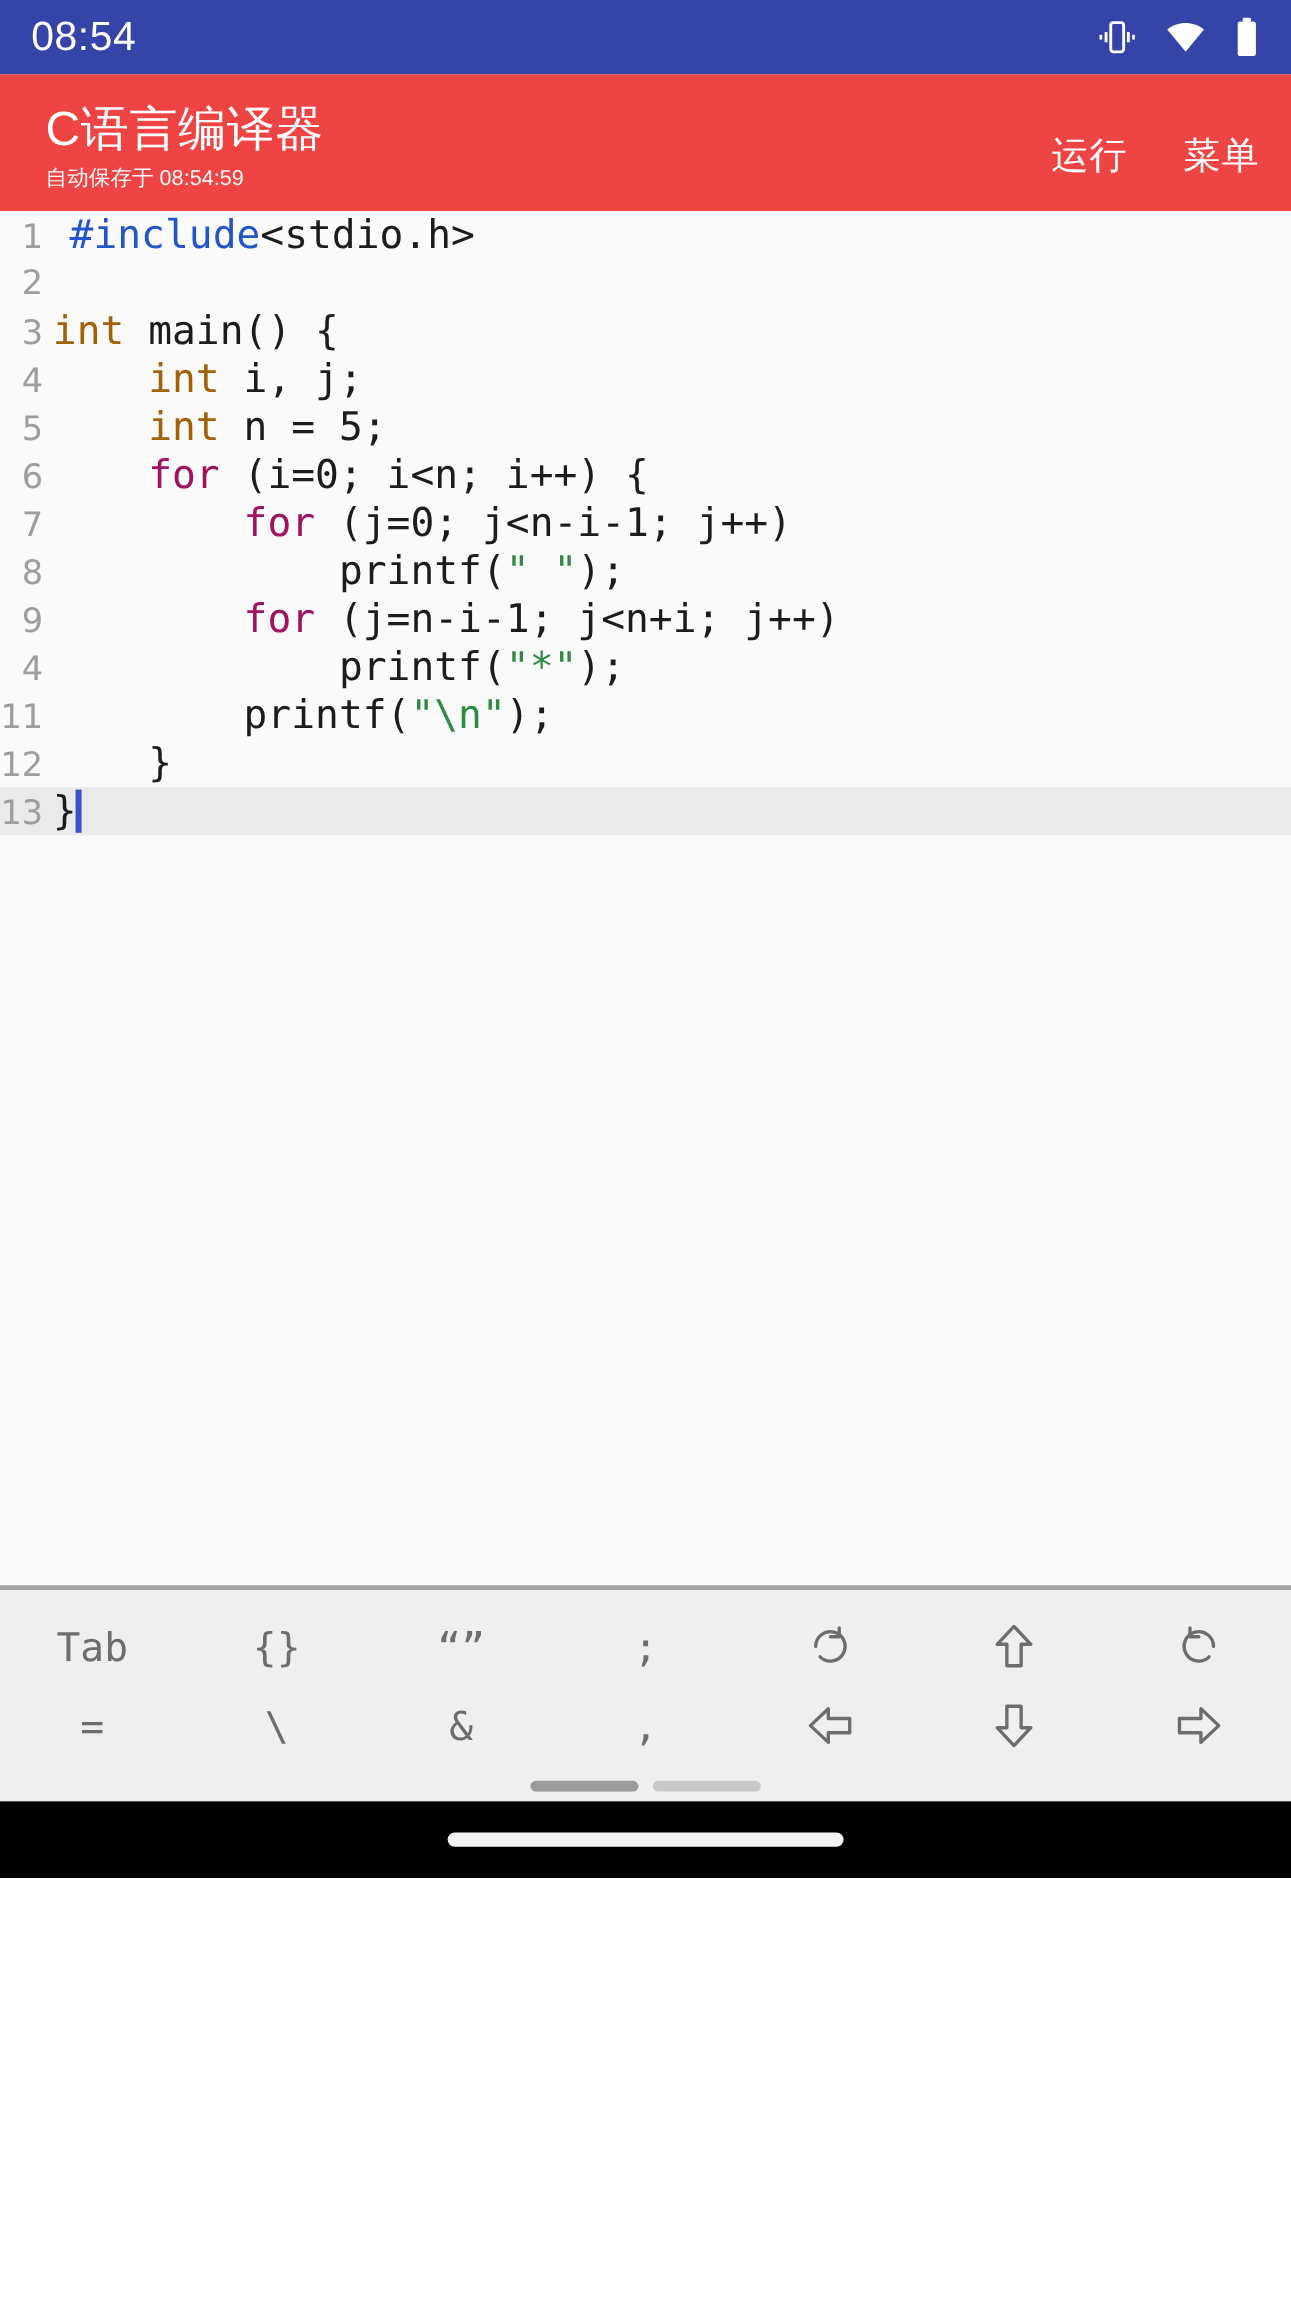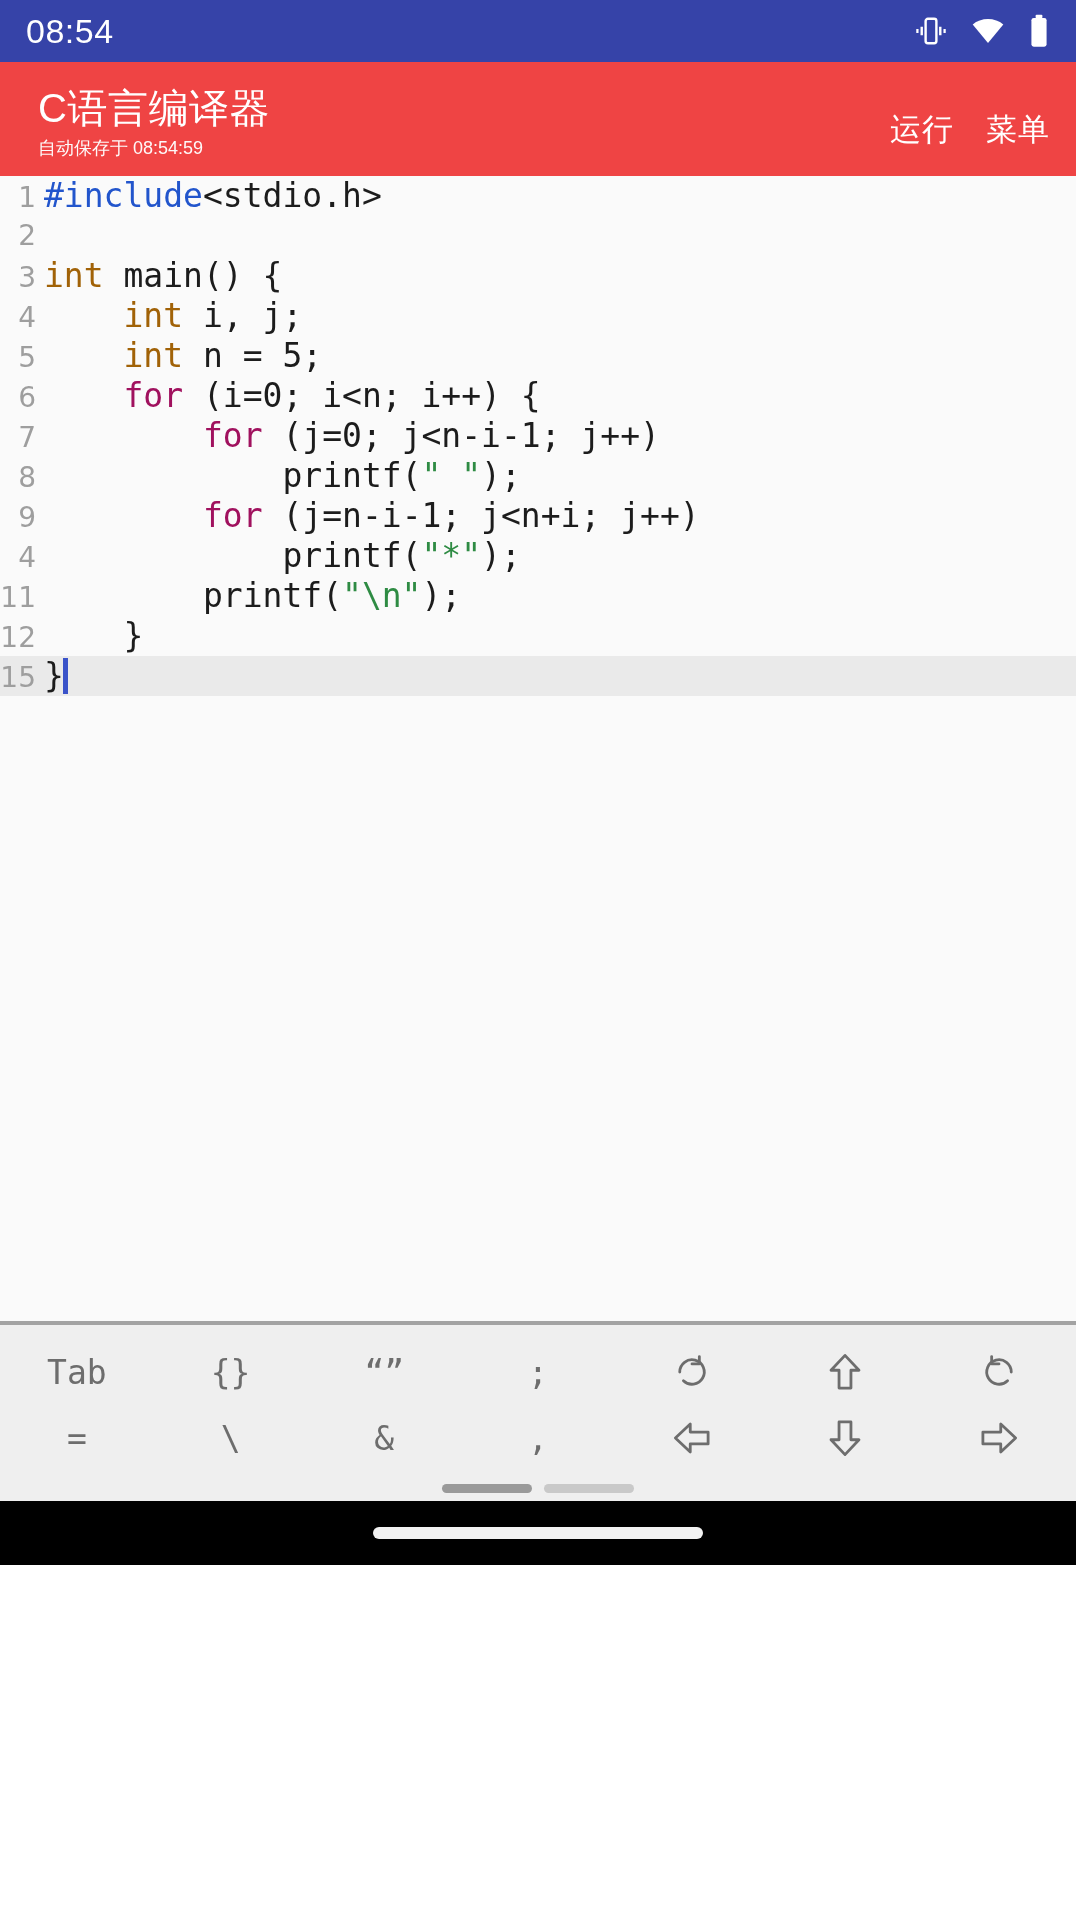--- a/index.html
+++ b/index.html
@@ -55,21 +55,21 @@
   .app-subtitle {
     color:#ffffff;
     font-size:18px;
     line-height:30px;
     font-weight:400;
     opacity:0.97;
     white-space:nowrap;
   }
   .appbar-spacer { flex:1 1 auto; }
   .appbar-actions {
-    display:flex; align-items:center; gap:32px;
+    display:flex; align-items:center; gap:46px;
     padding-top:14px;
   }
   .appbar-action {
     color:#ffffff;
     font-size:31px;
     font-weight:400;
     white-space:nowrap;
     letter-spacing:1px;
     cursor:pointer;
   }
@@ -105,21 +105,21 @@
     padding-right:0;
     user-select:none;
   }
   .code-text {
     flex:1 1 auto;
     padding-left:8px;
     color:#212121;
     white-space:pre;
     position:relative;
   }
-  .tok-pre   { color:#2255cc; }
+  .tok-pre   { color:#2255cc;margin-left:14px; }
   .tok-type  { color:#a16207; }
   .tok-kw    { color:#a0115e; }
   .tok-str   { color:#2e8b43; }
   .tok-plain { color:#1c1c1c; }
   .caret {
     display:inline-block;
     width:5px;
     height:36px;
     background:#3a53c9;
     vertical-align:-7px;
@@ -227,21 +227,21 @@
         <div class="code-line"><span class="gutter">3</span><span class="code-text"><span class="tok-type">int</span><span class="tok-plain"> main() {</span></span></div>
         <div class="code-line"><span class="gutter">4</span><span class="code-text"><span class="tok-plain">    </span><span class="tok-type">int</span><span class="tok-plain"> i, j;</span></span></div>
         <div class="code-line"><span class="gutter">5</span><span class="code-text"><span class="tok-plain">    </span><span class="tok-type">int</span><span class="tok-plain"> n = 5;</span></span></div>
         <div class="code-line"><span class="gutter">6</span><span class="code-text"><span class="tok-plain">    </span><span class="tok-kw">for</span><span class="tok-plain"> (i=0; i&lt;n; i++) {</span></span></div>
         <div class="code-line"><span class="gutter">7</span><span class="code-text"><span class="tok-plain">        </span><span class="tok-kw">for</span><span class="tok-plain"> (j=0; j&lt;n-i-1; j++)</span></span></div>
         <div class="code-line"><span class="gutter">8</span><span class="code-text"><span class="tok-plain">            printf(</span><span class="tok-str">" "</span><span class="tok-plain">);</span></span></div>
         <div class="code-line"><span class="gutter">9</span><span class="code-text"><span class="tok-plain">        </span><span class="tok-kw">for</span><span class="tok-plain"> (j=n-i-1; j&lt;n+i; j++)</span></span></div>
         <div class="code-line"><span class="gutter">4</span><span class="code-text"><span class="tok-plain">            printf(</span><span class="tok-str">"*"</span><span class="tok-plain">);</span></span></div>
         <div class="code-line"><span class="gutter">11</span><span class="code-text"><span class="tok-plain">        printf(</span><span class="tok-str">"\n"</span><span class="tok-plain">);</span></span></div>
         <div class="code-line"><span class="gutter">12</span><span class="code-text"><span class="tok-plain">    }</span></span></div>
-        <div class="code-line active"><span class="gutter">15</span><span class="code-text"><span class="tok-plain">}</span><span class="caret"></span></span></div>
+        <div class="code-line active"><span class="gutter">13</span><span class="code-text"><span class="tok-plain">}</span><span class="caret"></span></span></div>
       </div>
   </div>
 
   <div class="keybar">
     <div class="key-row" id="key-row-1">
         <div class="key mono">
           <span>Tab</span>
         </div>
         <div class="key mono">
           <span>{}</span>

